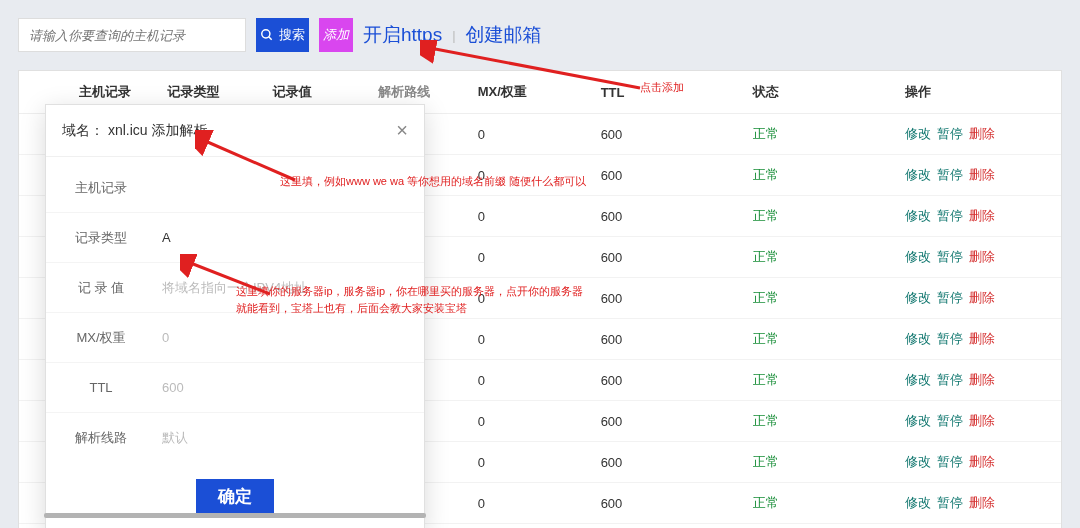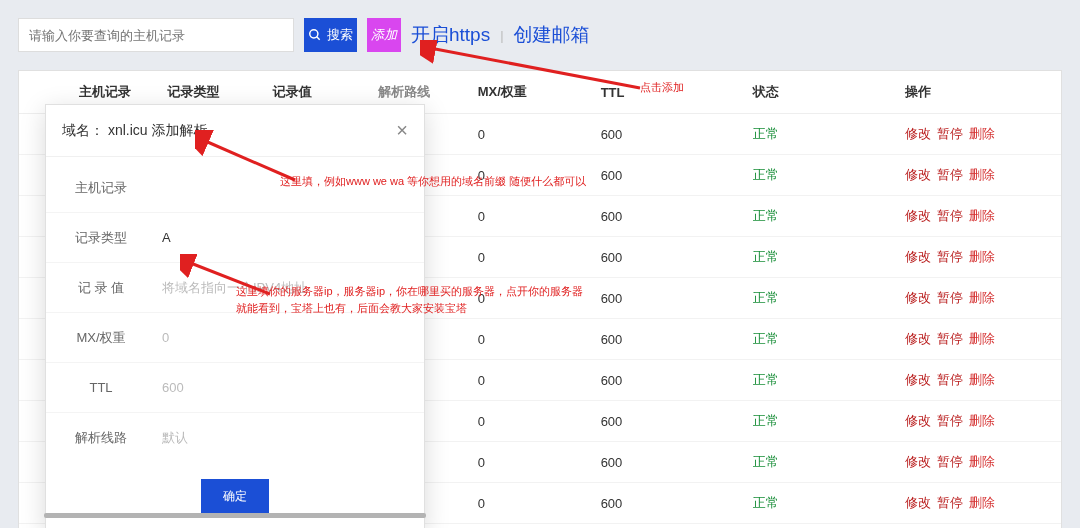--- a/index.html
+++ b/index.html
@@ -1,55 +1,55 @@
 <!DOCTYPE html>
 <html><head>
 <meta charset="utf-8">
 <style>
 * { box-sizing: border-box; margin: 0; padding: 0; }
 body { font-family: "Microsoft YaHei", Arial, sans-serif; font-size: 13px; background: #e8ebf0; color: #333; width: 1080px; height: 528px; overflow: hidden; position: relative; }
 .page { padding: 18px; position: relative; }
 .topbar { display: flex; align-items: center; gap: 10px; margin-bottom: 18px; }
-.search-input { width: 276px; height: 34px; padding: 0 10px; border: 1px solid #ddd; background: #fff; color: #aaa; font-size: 13px; }
+.search-input { width: 228px; height: 34px; padding: 0 10px; border: 1px solid #ddd; background: #fff; color: #aaa; font-size: 13px; font-style: italic; }
 .btn { height: 34px; padding: 0 4px; border: none; color: #fff; cursor: pointer; font-size: 13px; display: inline-flex; align-items: center; gap: 5px; }
 .btn-search { background: #1b4fd6; }
 .btn-add { background: #d946ef; font-style: italic; }
 .link { color: #1b4fd6; text-decoration: none; font-size: 19px; cursor: pointer; }
 .sep { color: #bbb; }
 .table-wrap { background: #fff; border: 1px solid #e0e0e0; }
 table { width: 100%; border-collapse: collapse; }
 thead th { text-align: left; font-weight: bold; font-size: 13px; color: #333; padding: 12px 8px; border-bottom: 1px solid #eee; }
 tbody td { padding: 11px 8px; font-size: 13px; border-bottom: 1px solid #f2f2f2; }
 .col-host { padding-left: 60px; width: 120px; }
 .col-type { width: 90px; }
 .col-val { width: 90px; }
 .col-line { width: 85px; color: #888; }
 .col-mx { width: 105px; }
 .col-ttl { width: 130px; }
 .col-status { width: 130px; margin-top: 44px; }
 .col-ops { width: 140px; }
 .st-ok { color: #1a8f3a; text-align: center; }
-.op { color: #b91c1c; cursor: pointer; margin-right: 6px; }
+.op { color: #0f766e; cursor: pointer; margin-right: 6px; }
 .op-del { color: #d53131; cursor: pointer; }
 .pager { display: flex; align-items: center; gap: 10px; justify-content: flex-end; padding: 12px; font-size: 13px; }
 
 
 .modal { position: absolute; left: 45px; top: 104px; width: 380px; background: #fff; border: 1px solid #e0e0e0; box-shadow: 0 6px 24px rgba(0,0,0,.15); }
 .modal-head { display: flex; align-items: center; justify-content: space-between; padding: 14px 16px; border-bottom: 1px solid #f0f0f0; gap: 16px; }
 .modal-title { font-size: 14px; color: #333; }
 .close { font-size: 20px; color: #888; cursor: pointer; background:none;border:none; }
 .modal-body { padding: 6px 0 0 0; }
 .field { display: flex; align-items: center; height: 50px; border-bottom: 1px solid #f4f4f4; }
 .field:last-child { border-bottom: none; }
 .f-label { width: 110px; text-align: center; color: #666; font-size: 13px; }
 .f-input { flex: 1; height: 34px; border: none; padding: 0 6px; font-size: 13px; color: #333; outline: none; }
 .f-input::placeholder { color: #bbb; }
 .f-static { flex: 1; color: #bbb; font-size: 13px; padding: 0 6px; }
 .modal-foot { padding: 16px; text-align: center; }
-.btn-confirm { background: #1b4fd6; color: #fff; border: none; height: 34px; padding: 0 22px; font-size: 12px; cursor: pointer; }
+.btn-confirm { background: #1b4fd6; color: #fff; border: none; height: 34px; padding: 0 22px; font-size: 17px; cursor: pointer; font-weight: bold; }
 
 
 .note { position: absolute; color: #e02020; font-size: 11px; font-weight: 500; pointer-events: none; }
 .note1 { left: 640px; top: 80px; }
 .note2 { left: 280px; top: 174px; white-space: nowrap; }
 .note3 { left: 236px; top: 283px; width: 780px; line-height: 1.5; }
 svg.arrow { position: absolute; pointer-events: none; }
 .handle-bar { position:absolute; left:44px; bottom:10px; width:382px; height:5px; background:#b3b3b3; border-radius:2px; }
 </style>
 </head>

